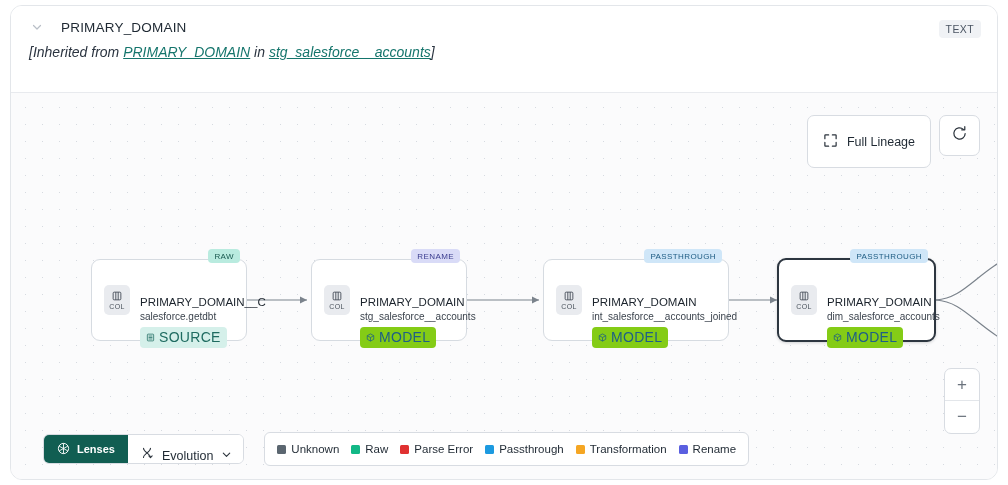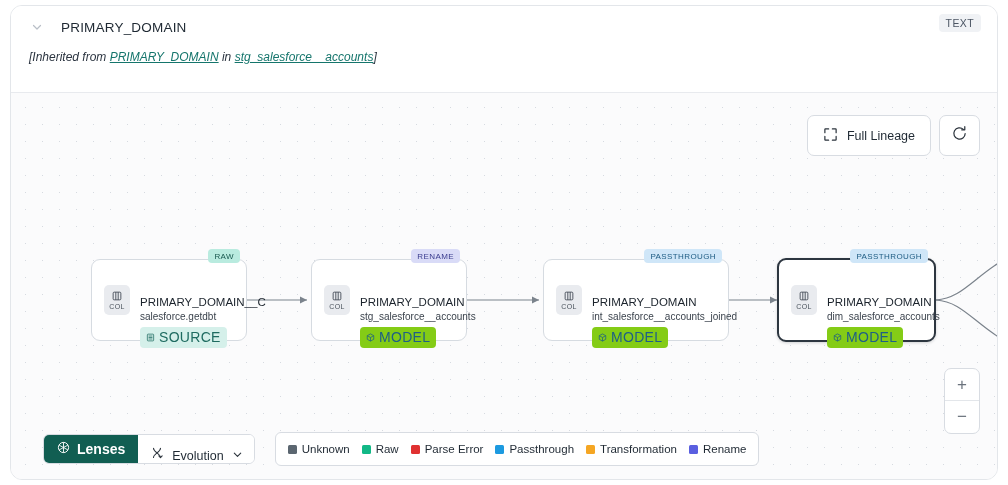--- a/index.html
+++ b/index.html
@@ -32,37 +32,37 @@
   .chevron {
     width: 16px; height: 16px;
     display: inline-flex; align-items: center; justify-content: center;
     margin-right: 16px; color: #b9bfc7;
   }
   .chevron svg { display:block; }
   .col-title {
     font-size: 13.5px; color: #1f2933; letter-spacing: .2px;
   }
   .type-badge {
-    position: absolute; right: 16px; top: 8px;
+    position: absolute; right: 16px; top: 14px;
     background: #f0f2f5; color: #4b5563;
     font-size: 10.5px; letter-spacing: .4px;
     padding: 3px 7px; border-radius: 4px;
   }
   .desc {
     margin-top: 12px;
     font-size: 12.5px; font-style: italic;
     color: #1f2933; line-height: 1.25;
   }
   .desc code {
     font-family: "DejaVu Sans Mono", monospace;
     font-style: normal; font-weight: bold; font-size: 11.5px;
   }
   .inherited {
-    margin-top: 12px;
-    font-size: 12px; font-style: italic; color: #2b3440;
+    margin-top: 6px;
+    font-size: 14px; font-style: italic; color: #2b3440;
   }
   .inherited a {
     color: #15756c; text-decoration: underline; font-style: italic;
   }
 
   
   .canvas {
     position: absolute;
     left: 0; top: 86px; right: 0; bottom: 0;
     background-color: #fbfbfc;
@@ -73,21 +73,21 @@
     overflow: hidden;
   }
 
   
   .top-controls {
     position: absolute; right: 17px; top: 22px;
     display: flex; gap: 8px; align-items: stretch;
   }
   .btn-full {
     display: flex; align-items: center; gap: 9px;
-    height: 41px; padding: 0 15px;
+    height: 53px; padding: 0 15px;
     background: #ffffff; border: 1px solid #d8dce2;
     border-radius: 7px;
     font-size: 12.5px; color: #1f2933;
     cursor: pointer;
   }
   .btn-icon-sq {
     width: 41px; height: 41px;
     background: #ffffff; border: 1px solid #d8dce2;
     border-radius: 7px;
     display: flex; align-items: center; justify-content: center;
@@ -166,21 +166,21 @@
     display: flex; align-items: center; gap: 20px;
   }
   .seg-group {
     display: flex; height: 30px;
     border-radius: 6px; overflow: hidden;
     border: 1px solid #d8dce2; background: #fff;
   }
   .seg-lenses {
     display: flex; align-items: center; gap: 7px;
     background: #115e52; color: #ffffff;
-    padding: 0 13px; font-size: 14px; font-weight: bold;
+    padding: 0 13px; font-size: 11px; font-weight: bold;
     cursor: pointer;
   }
   .seg-evolution {
     display: flex; align-items: flex-end; gap: 8px;
     background: #ffffff; color: #1f2933;
     padding: 0 11px 0 12px; font-size: 12.5px;
     cursor: pointer;
   }
   .legend {
     display: flex; align-items: center; gap: 12px;

